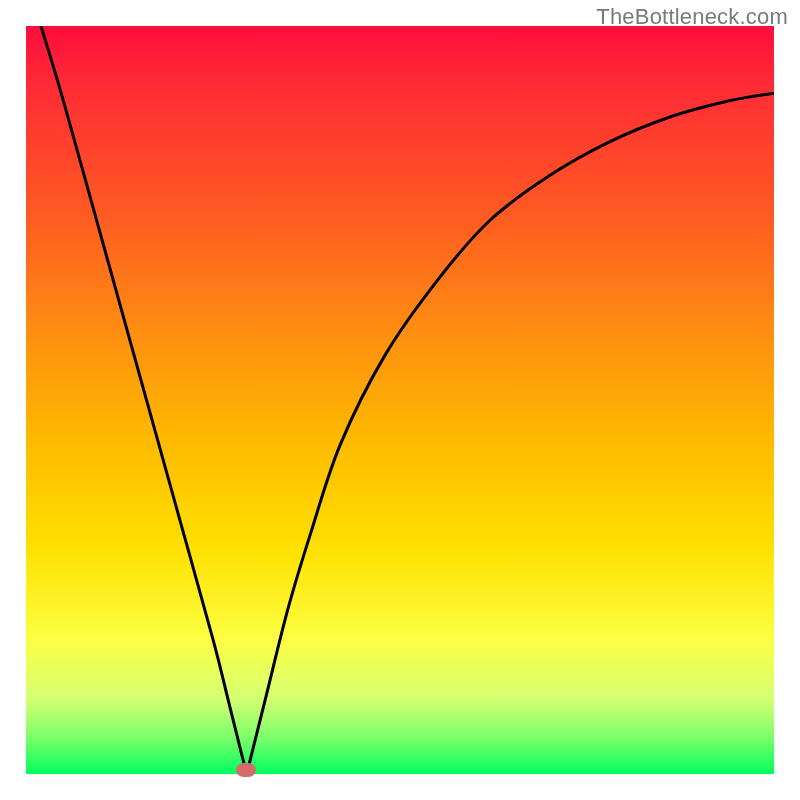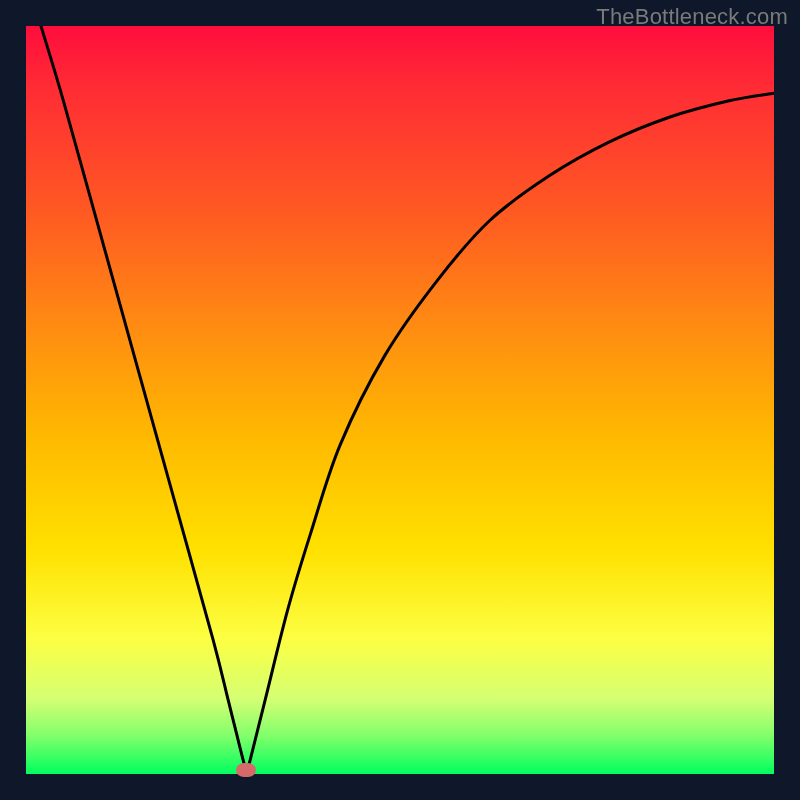--- a/index.html
+++ b/index.html
@@ -10,21 +10,21 @@
     overflow: hidden;
     background: #000;
     font-family: Arial, Helvetica, sans-serif;
   }
   .frame {
     position: absolute;
     top: 0;
     left: 0;
     width: 800px;
     height: 800px;
-    background: #0f172a;
+    background: #ffffff;
   }
   .plot-area {
     position: absolute;
     top: 26px;
     left: 26px;
     width: 748px;
     height: 748px;
     
     background: linear-gradient(
       to bottom,

